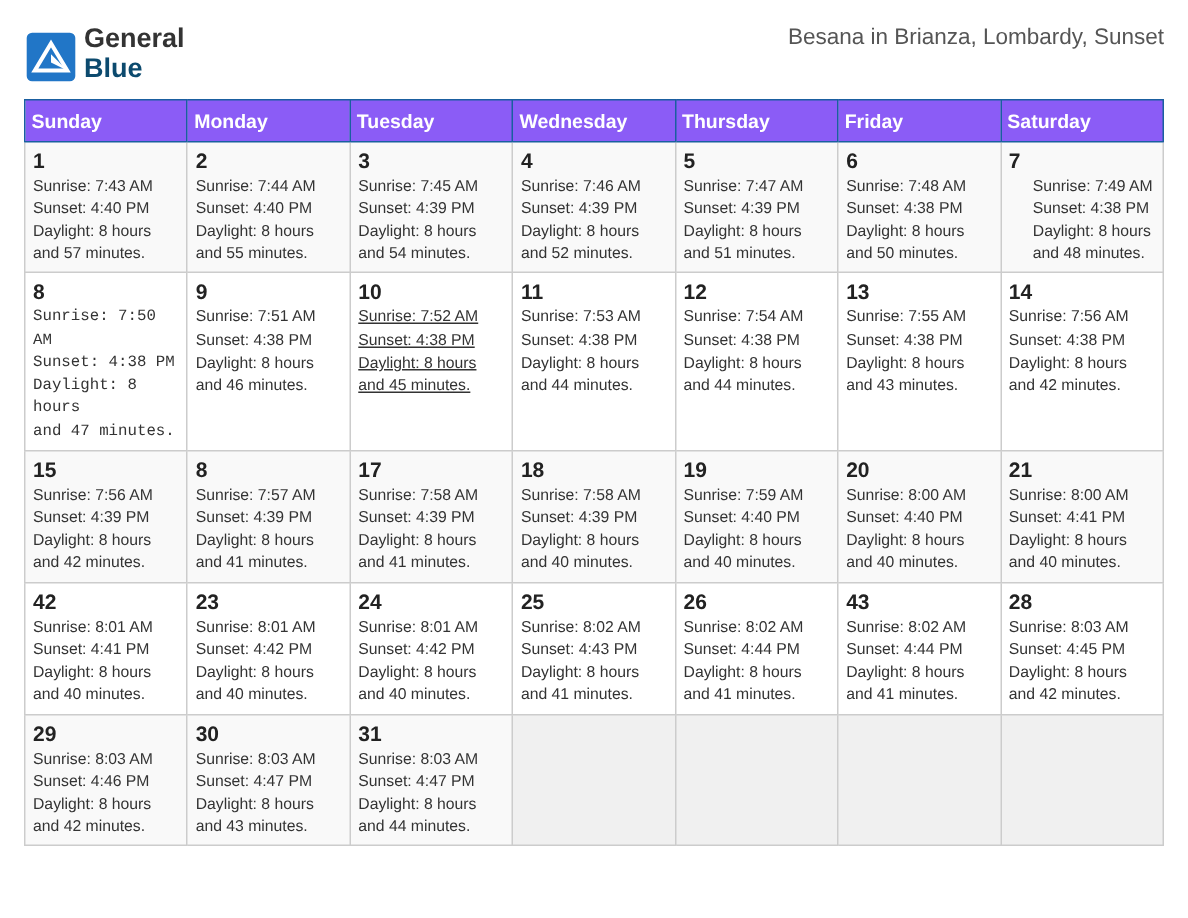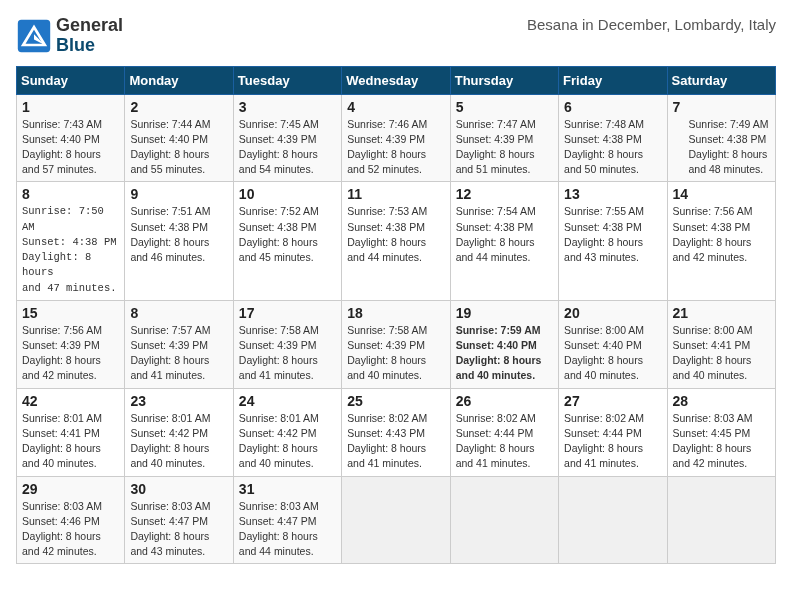--- a/index.html
+++ b/index.html
@@ -11,21 +11,21 @@
       padding: 16px;
     }
     .header {
       display: flex;
       justify-content: space-between;
       align-items: flex-start;
       margin-bottom: 10px;
     }
     .logo {
       display: flex;
-      align-items: center;
+      align-items: flex-end;
       gap: 4px;
     }
     .logo-text {
       font-size: 18px;
       font-weight: bold;
       color: #333;
       line-height: 1.1;
     }
     .logo-icon {
       width: 36px;
@@ -42,21 +42,21 @@
     .location {
       font-size: 15px;
       color: #555;
     }
     table {
       width: 100%;
       border-collapse: collapse;
       font-size: 11px;
     }
     thead tr th {
-      background: #0c4a6e;
+      background: #8b5cf6;
       color: #fff;
       padding: 6px 4px;
       text-align: left;
       font-size: 13px;
       font-weight: bold;
       border: 1px solid #1a5fa0;
     }
     tbody tr td {
       border: 1px solid #ccc;
       vertical-align: top;
@@ -94,21 +94,21 @@
 
       <polygon points="8,30 20,10 32,30" fill="none" stroke="white" stroke-width="3"></polygon>
       <polygon points="20,18 32,30 20,24" fill="white"></polygon>
     </svg>
     <div class="logo-text">
       <div>General</div>
       <div style="color:#0c4a6e">Blue</div>
     </div>
   </div>
   <div class="title-block">
-    <div class="location">Besana in December, Lombardy, Italy</div>
+    <div class="location">Besana in Brianza, Lombardy, Sunset</div>
   </div>
 </div>
 
 <table>
   <thead>
     <tr id="header-row">
         <th>Sunday</th>
         <th>Monday</th>
         <th>Tuesday</th>
         <th>Wednesday</th>
@@ -179,21 +179,21 @@
         </td>
         <td>
           <span class="day-num">9</span>
           <div class="day-info" style="white-space: pre-line;">Sunrise: 7:51 AM
 Sunset: 4:38 PM
 Daylight: 8 hours
 and 46 minutes.</div>
         </td>
         <td>
           <span class="day-num">10</span>
-          <div class="day-info" style="white-space: pre-line;">Sunrise: 7:52 AM
+          <div class="day-info" style="white-space: pre-line; text-decoration: underline;">Sunrise: 7:52 AM
 Sunset: 4:38 PM
 Daylight: 8 hours
 and 45 minutes.</div>
         </td>
         <td>
           <span class="day-num">11</span>
           <div class="day-info" style="white-space: pre-line;">Sunrise: 7:53 AM
 Sunset: 4:38 PM
 Daylight: 8 hours
 and 44 minutes.</div>
@@ -244,21 +244,21 @@
         </td>
         <td>
           <span class="day-num">18</span>
           <div class="day-info" style="white-space: pre-line;">Sunrise: 7:58 AM
 Sunset: 4:39 PM
 Daylight: 8 hours
 and 40 minutes.</div>
         </td>
         <td>
           <span class="day-num">19</span>
-          <div class="day-info" style="white-space: pre-line; font-weight: bold;">Sunrise: 7:59 AM
+          <div class="day-info" style="white-space: pre-line;">Sunrise: 7:59 AM
 Sunset: 4:40 PM
 Daylight: 8 hours
 and 40 minutes.</div>
         </td>
         <td>
           <span class="day-num">20</span>
           <div class="day-info" style="white-space: pre-line;">Sunrise: 8:00 AM
 Sunset: 4:40 PM
 Daylight: 8 hours
 and 40 minutes.</div>
@@ -301,21 +301,21 @@
 and 41 minutes.</div>
         </td>
         <td>
           <span class="day-num">26</span>
           <div class="day-info" style="white-space: pre-line;">Sunrise: 8:02 AM
 Sunset: 4:44 PM
 Daylight: 8 hours
 and 41 minutes.</div>
         </td>
         <td>
-          <span class="day-num">27</span>
+          <span class="day-num">43</span>
           <div class="day-info" style="white-space: pre-line;">Sunrise: 8:02 AM
 Sunset: 4:44 PM
 Daylight: 8 hours
 and 41 minutes.</div>
         </td>
         <td>
           <span class="day-num">28</span>
           <div class="day-info" style="white-space: pre-line;">Sunrise: 8:03 AM
 Sunset: 4:45 PM
 Daylight: 8 hours

